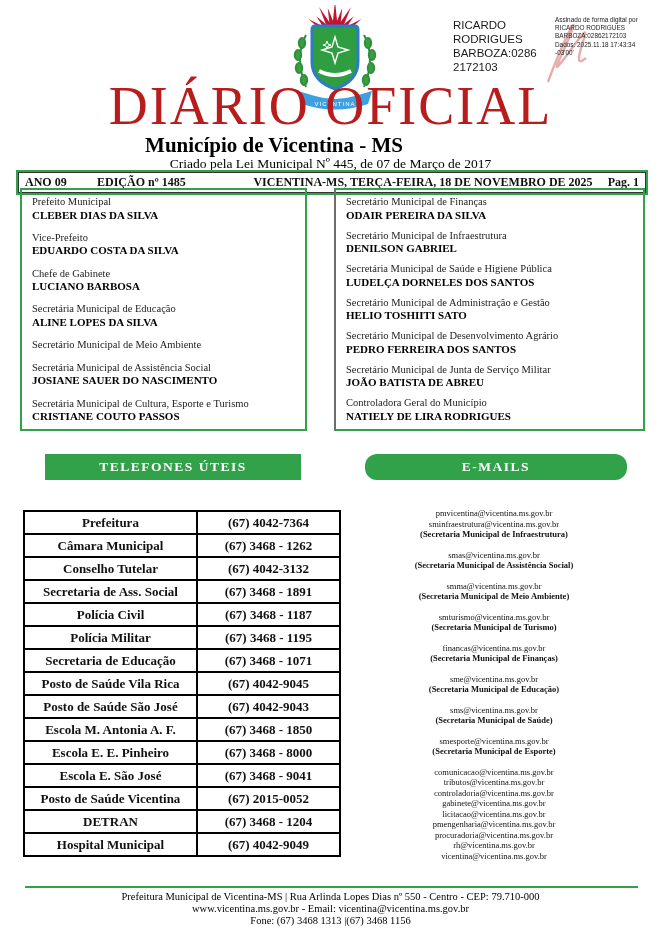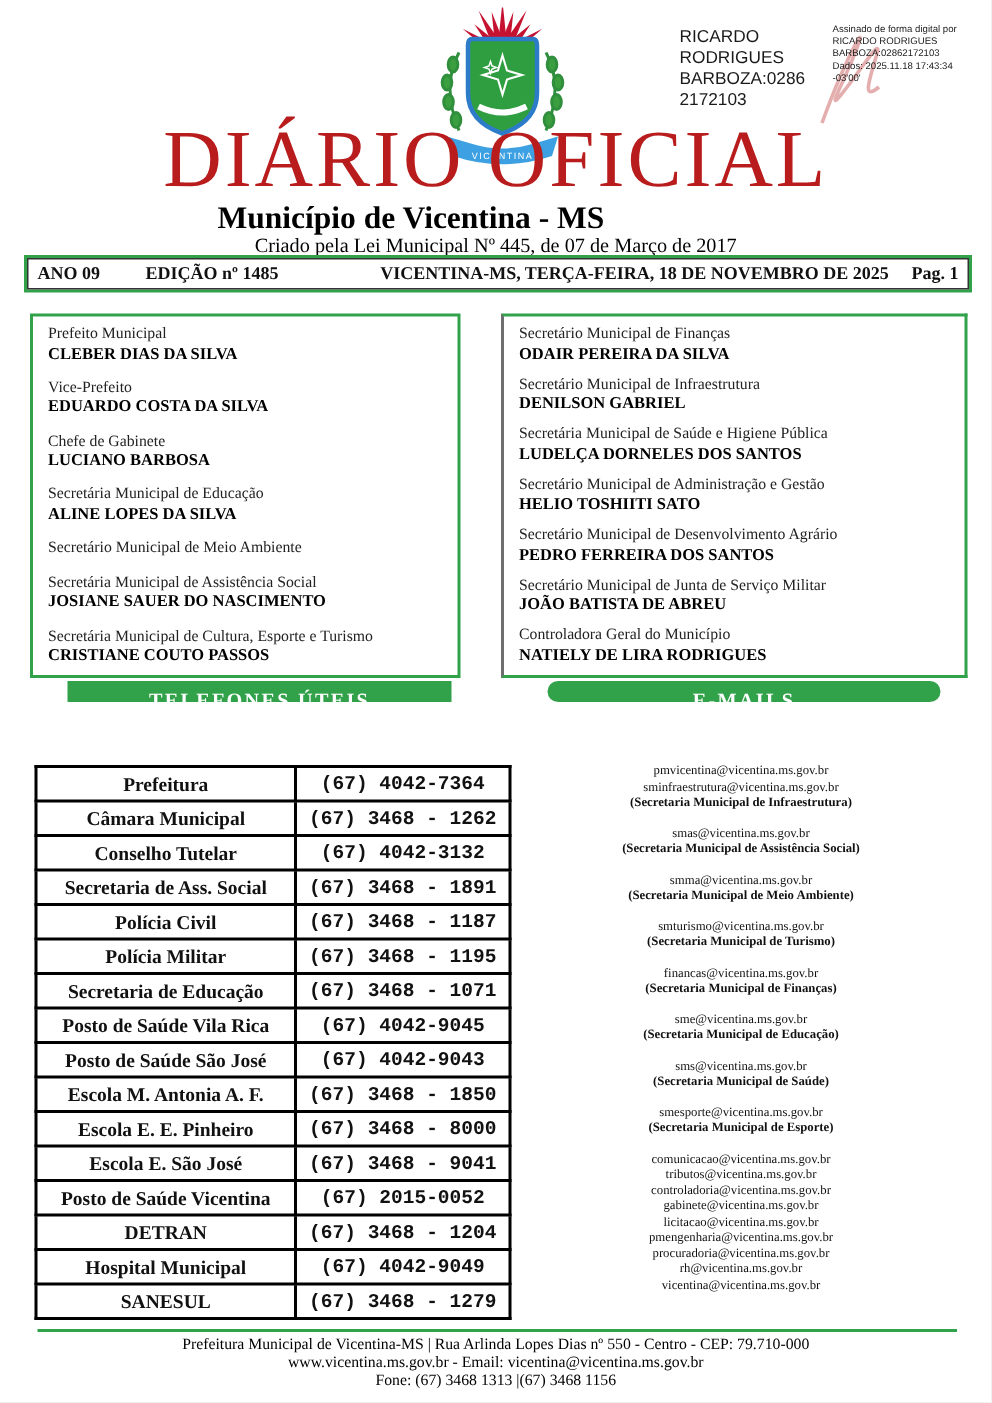--- a/index.html
+++ b/index.html
@@ -23,39 +23,39 @@
   
   .edition-outer{left:16px;top:170px;width:632px;border:2px solid var(--green);box-sizing:border-box;}
   .edition-inner{border:1px solid #333;display:flex;align-items:center;
                  padding:2px 6px;font-size:12px;font-weight:bold;}
   .edition-inner .ano{width:72px;}
   .edition-inner .edicao{width:150px;}
   .edition-inner .dateline{flex:1;text-align:center;}
   .edition-inner .pag{width:40px;text-align:right;}
 
   
-  .off-box{top:209px;height:243px;border:2px solid var(--green);box-sizing:border-box;
+  .off-box{top:188px;height:243px;border:2px solid var(--green);box-sizing:border-box;
            padding:6px 10px;display:flex;flex-direction:column;justify-content:space-between;}
   .off-left{left:20px;width:287px;}
   .off-right{left:334px;width:311px;border-left-color:#6e6e6e;}
   .off-role{font-size:10.5px;line-height:12.5px;color:#222;}
   .off-name{font-size:11px;line-height:13px;font-weight:bold;color:#000;}
 
   
-  .banner{top:454px;height:14px;background:var(--green);color:#fff;text-align:center;
+  .banner{top:454px;height:26px;background:var(--green);color:#fff;text-align:center;
           font-size:13.5px;font-weight:bold;letter-spacing:1.5px;line-height:26px;box-sizing:border-box;}
   .banner-left{left:45px;width:256px;}
   .banner-right{left:365px;width:262px;border-radius:12px;}
 
   
   .phones{left:23px;top:510px;border-collapse:collapse;table-layout:fixed;width:312px;}
   .phones td{border:2px solid #000;height:21px;text-align:center;vertical-align:middle;
              font-size:13px;font-weight:bold;padding:0 2px;}
   .phones .c1{width:167px;}
-  .phones .c2{width:137px;font-family:Liberation Mono, monospace;}
+  .phones .c2{width:137px;}
 
   
   .emails{left:340px;top:508px;width:308px;text-align:center;font-size:8.5px;line-height:10.5px;}
   .egroup{margin-bottom:10px;}
   .elabel{font-weight:bold;}
 
   
   .foot-rule{left:25px;top:886px;width:613px;height:2px;background:var(--green);}
   .footer{left:0;top:891px;width:661px;text-align:center;font-size:10.5px;line-height:12px;color:#000;}
 
@@ -242,24 +242,20 @@
           <td class="c2">(67) 2015-0052</td>
         </tr>
       <tr>
           <td class="c1">DETRAN</td>
           <td class="c2">(67) 3468 - 1204</td>
         </tr>
       <tr>
           <td class="c1">Hospital Municipal</td>
           <td class="c2">(67) 4042-9049</td>
         </tr>
-      <tr>
-          <td class="c1">SANESUL</td>
-          <td class="c2">(67) 3468 - 1279</td>
-        </tr>
     </tbody>
   </table>
 
   <div class="abs emails">
     <div class="egroup">
       <div>pmvicentina@vicentina.ms.gov.br</div>
       <div>sminfraestrutura@vicentina.ms.gov.br</div>
       <div class="elabel">(Secretaria Municipal de Infraestrutura)</div>
     </div>
     <div class="egroup">

